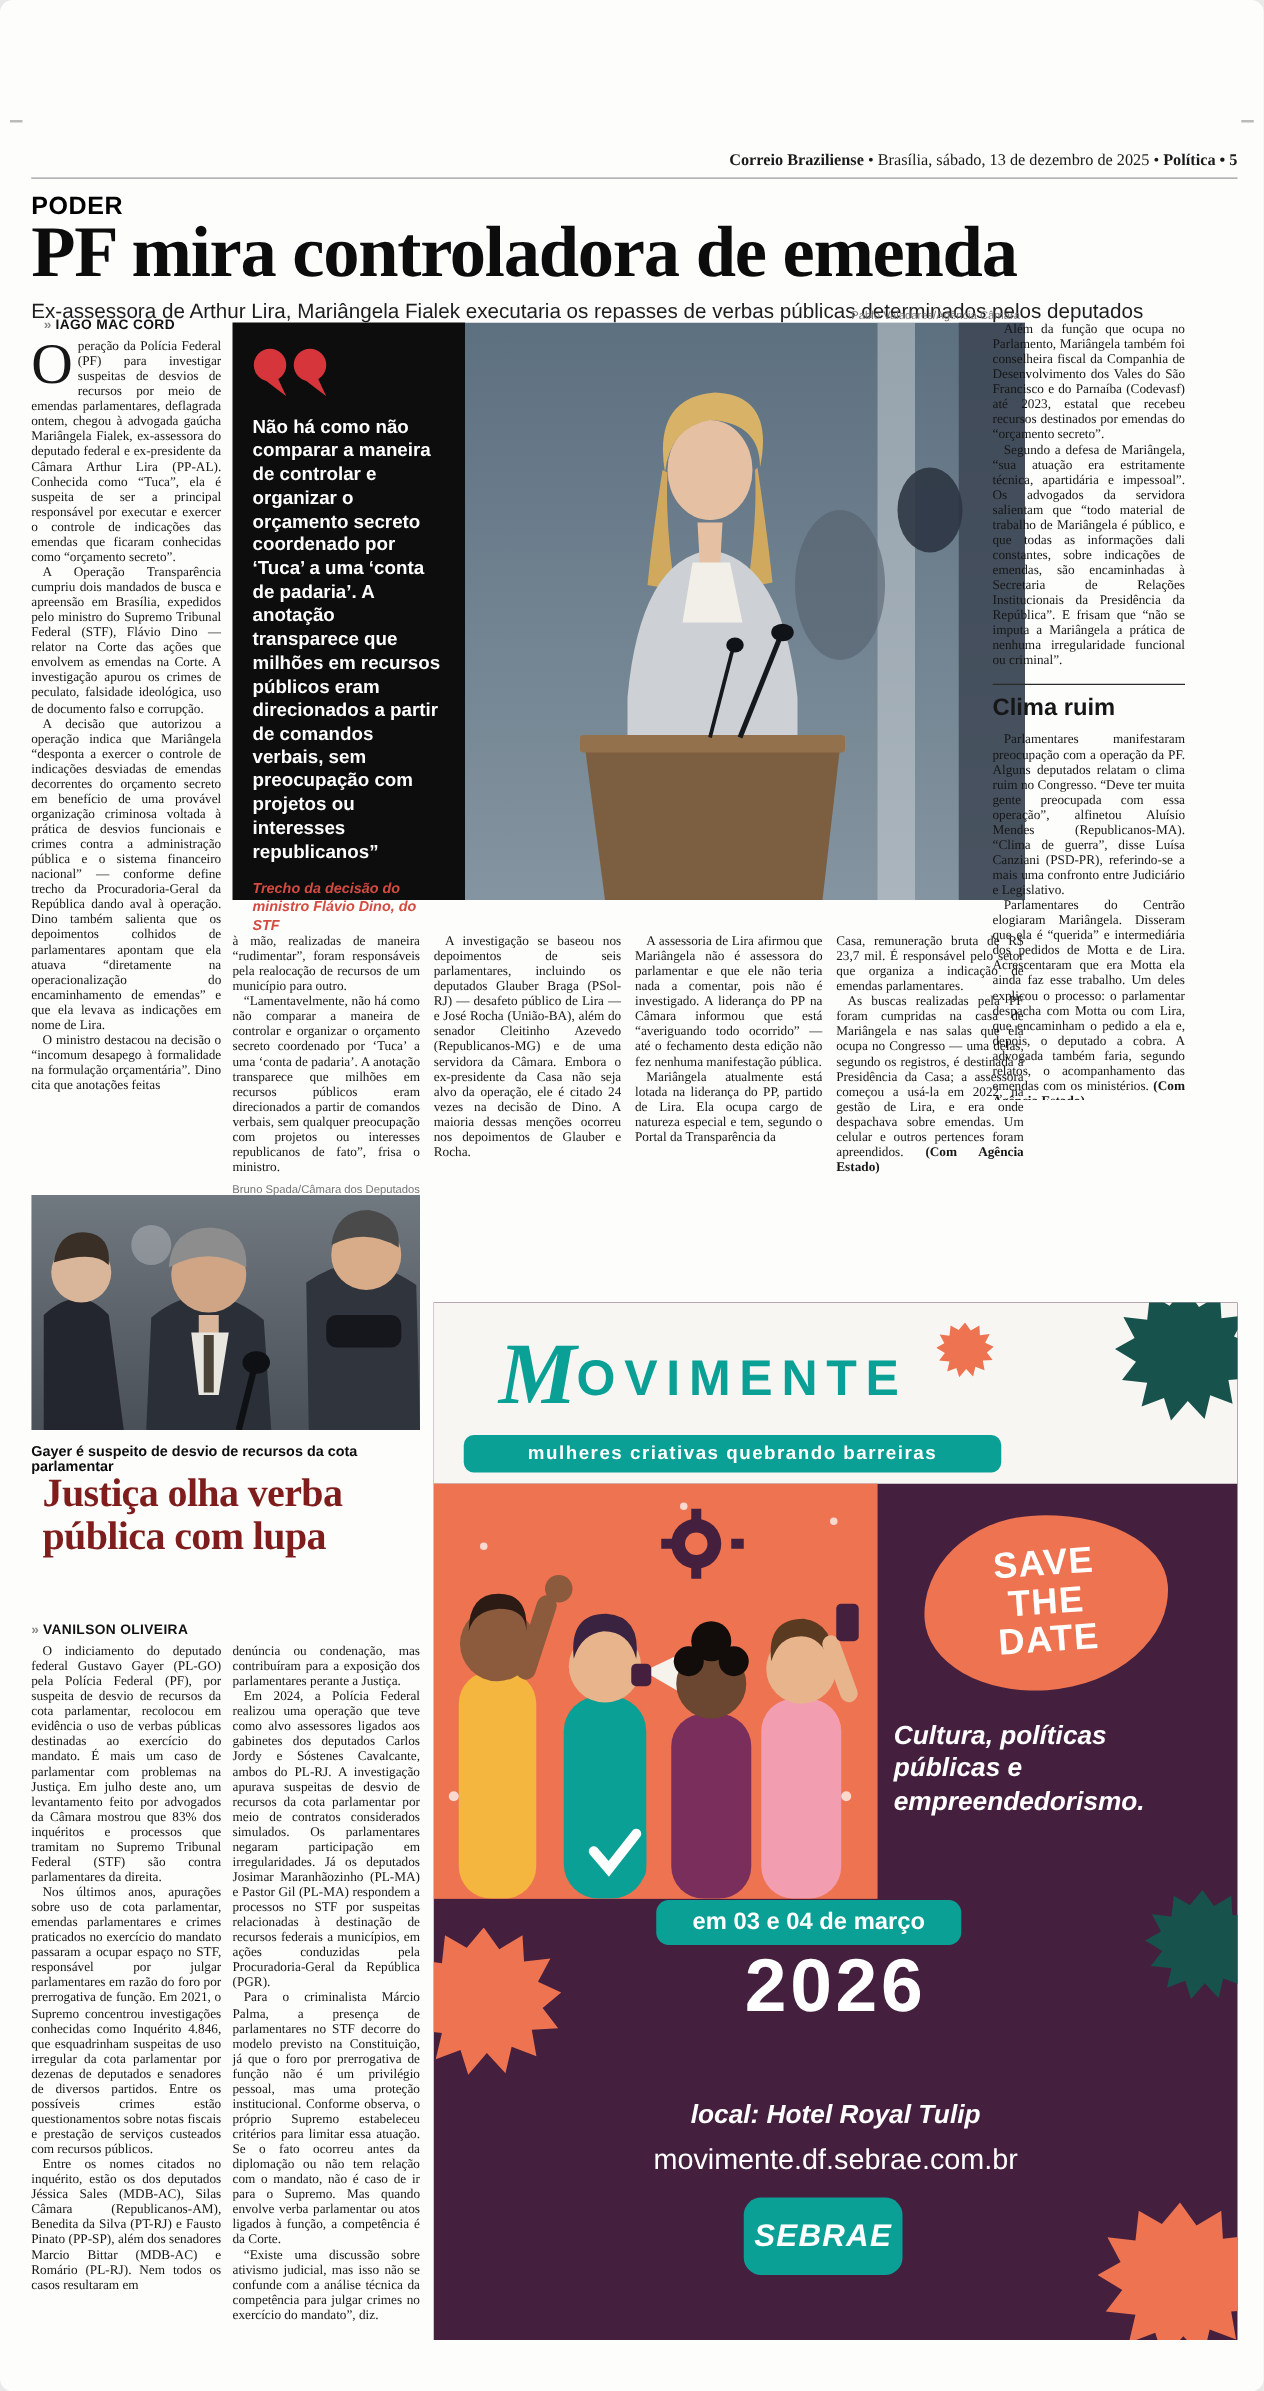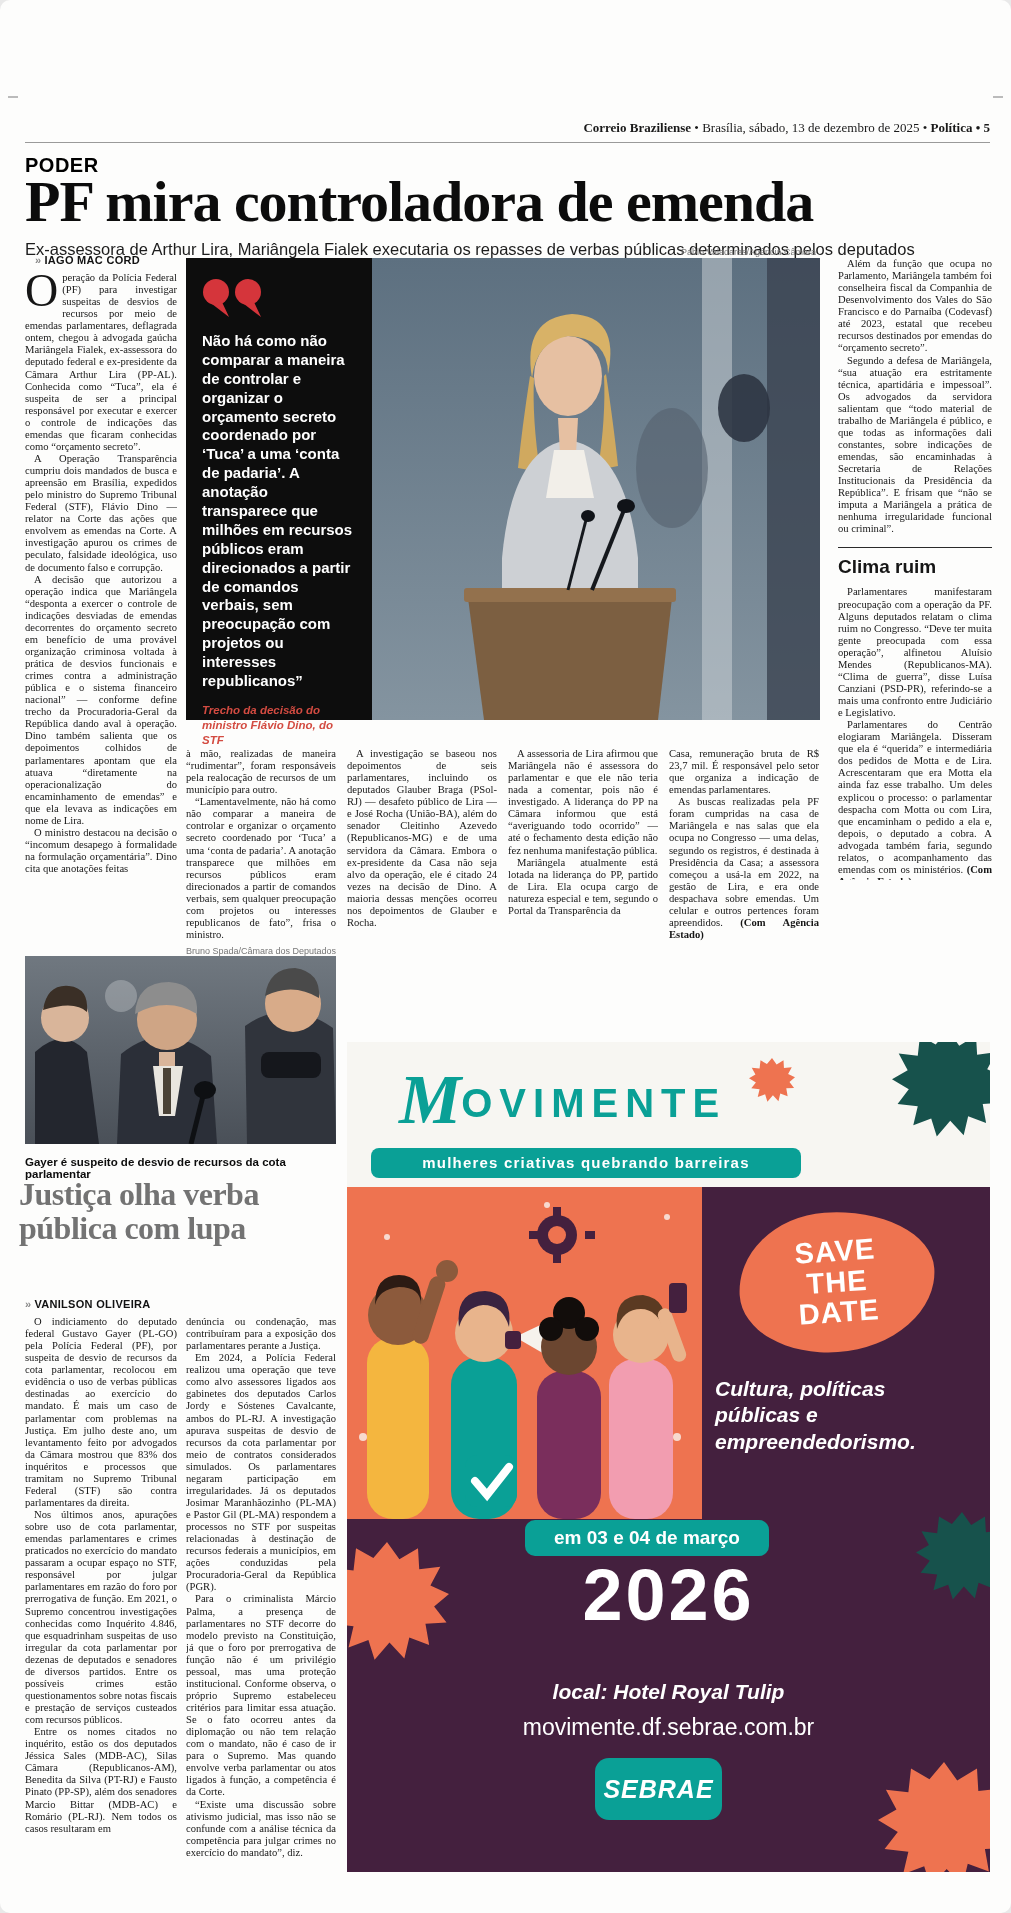--- a/index.html
+++ b/index.html
@@ -26,38 +26,38 @@
   
   .colbox{overflow:hidden;}
   .news p{margin:0;font-size:10.6px;line-height:1.14;text-align:justify;text-indent:9px;}
   .news p.cont{text-indent:0;}
   .dropcap{float:left;font-size:46px;line-height:36px;padding:1px 4px 0 0;font-weight:normal;}
   .a1c1{left:25px;top:272px;width:152px;height:682px;}
   .a1c2{left:186px;top:748px;width:150px;height:208px;}
   .a1c3{left:347px;top:748px;width:150px;height:226px;}
   .a1c4{left:508px;top:748px;width:150px;height:226px;}
   .a1c5{left:669px;top:748px;width:150px;height:226px;}
-  .sidebar{left:838px;top:258px;width:154px;height:622px;}
+  .sidebar{left:794px;top:258px;width:154px;height:622px;}
   .sidehead{font-family:"Liberation Sans",sans-serif;font-weight:bold;font-size:19px;
             border-top:1px solid #2a2a2a;padding-top:8px;margin:12px 0 8px;text-indent:0!important;}
   .agencia{font-weight:bold;}
   
   .quotebox{left:186px;top:258px;width:186px;height:462px;background:#0d0d0d;box-sizing:border-box;padding:20px 16px;}
   .qicon{margin-bottom:10px;}
   .qtext{font-family:"Liberation Sans",sans-serif;font-weight:bold;font-size:15px;line-height:1.26;color:#fff;}
   .qattr{font-family:"Liberation Sans",sans-serif;font-weight:bold;font-style:italic;
          font-size:11.5px;line-height:1.3;color:#d34b41;margin-top:12px;}
   
   .photo1{left:372px;top:258px;width:448px;height:462px;}
   .photo2{left:25px;top:956px;width:311px;height:188px;}
   
   .caption2{left:25px;top:1156px;width:311px;font-family:"Liberation Sans",sans-serif;
             font-weight:bold;font-size:11.5px;color:#0c0c0c;}
-  .headline2{left:19px;top:1178px;width:315px;font-size:32px;line-height:1.06;font-weight:bold;
-             letter-spacing:-.5px;color:#737373;}
+  .headline2{left:34px;top:1178px;width:315px;font-size:32px;line-height:1.06;font-weight:bold;
+             letter-spacing:-.5px;color:#7f1d1d;}
   .byline2{left:25px;top:1298px;}
   .a2c1{left:25px;top:1316px;width:152px;height:556px;}
   .a2c2{left:186px;top:1316px;width:150px;height:556px;}
   
   .ad{left:347px;top:1042px;width:643px;height:830px;background:#44203e;overflow:hidden;font-family:"Liberation Sans",sans-serif;}
   .ad .white{position:absolute;left:0;top:0;width:643px;height:145px;background:#f7f6f2;}
   .ad .orange-panel{position:absolute;left:0;top:145px;width:355px;height:332px;background:#ee7350;overflow:hidden;}
   .logo{position:absolute;left:52px;top:28px;color:#0aa096;}
   .logo .m{font-family:"Liberation Serif",serif;font-style:italic;font-weight:bold;font-size:70px;line-height:60px;vertical-align:-6px;}
   .logo .rest{font-family:"Liberation Sans",sans-serif;font-weight:bold;font-size:40px;letter-spacing:7px;}
@@ -68,21 +68,21 @@
           0% 44%,14% 36%,6% 21%,23% 23%,25% 5%,39% 13%);}
   .std-blob{position:absolute;left:392px;top:170px;width:196px;height:140px;background:#ee7350;
             border-radius:46% 54% 52% 48%/55% 45% 55% 45%;transform:rotate(-4deg);
             display:flex;flex-direction:column;align-items:center;justify-content:center;}
   .std-blob span{color:#fff;font-weight:bold;font-size:29px;line-height:1.05;letter-spacing:1px;}
   .theme{position:absolute;left:368px;top:334px;width:250px;color:#fff;font-weight:bold;font-style:italic;
          font-size:21px;line-height:1.25;}
   .datepill{position:absolute;left:178px;top:478px;width:244px;height:36px;background:#0aa096;border-radius:10px;
             color:#fff;font-weight:bold;font-size:19px;text-align:center;line-height:36px;}
   .year{position:absolute;left:0;top:512px;width:643px;text-align:center;color:#fff;
-        font-weight:bold;font-size:72px;letter-spacing:3px;}
+        font-weight:bold;font-size:60px;letter-spacing:3px;}
   .venue{position:absolute;left:0;top:638px;width:643px;text-align:center;color:#fff;
          font-weight:bold;font-style:italic;font-size:21px;}
   .adurl{position:absolute;left:0;top:672px;width:643px;text-align:center;color:#fff;font-size:23px;}
   .sebraebox{position:absolute;left:248px;top:716px;width:127px;height:62px;background:#0aa096;border-radius:14px;
              color:#fff;font-weight:bold;font-style:italic;font-size:25px;letter-spacing:1px;
              text-align:center;line-height:62px;}
 </style>
 </head>
 <body>
 

